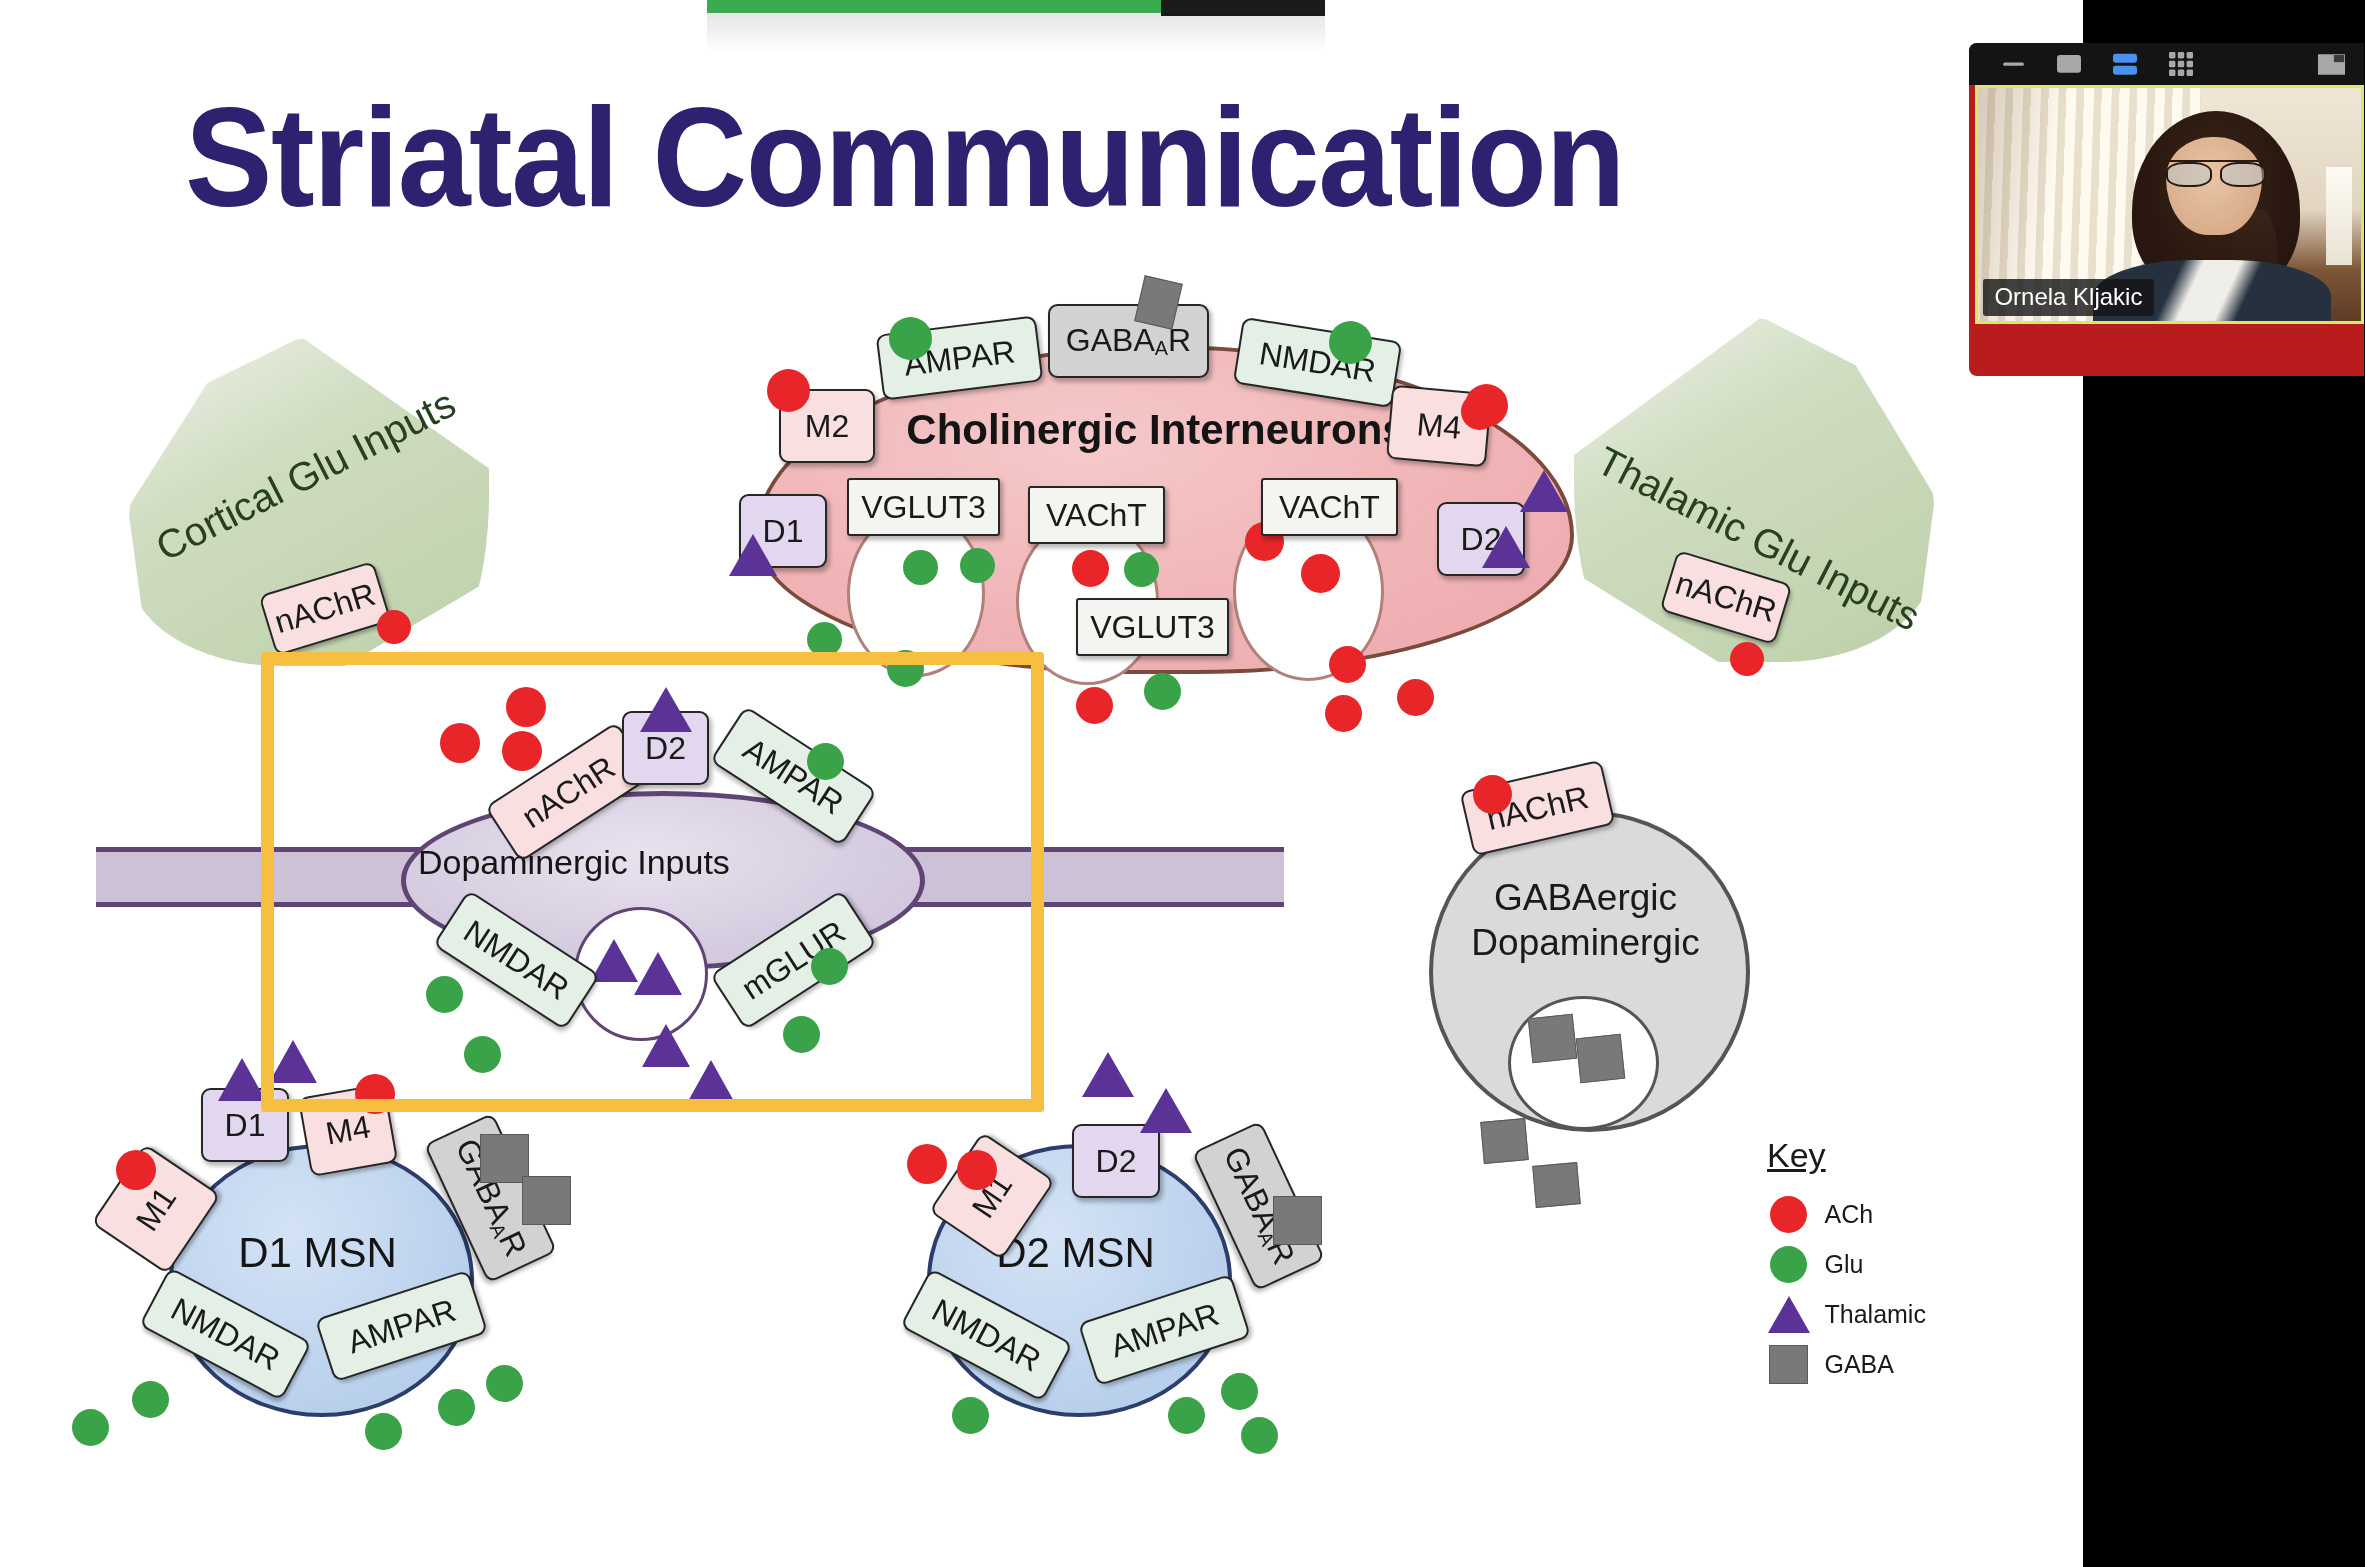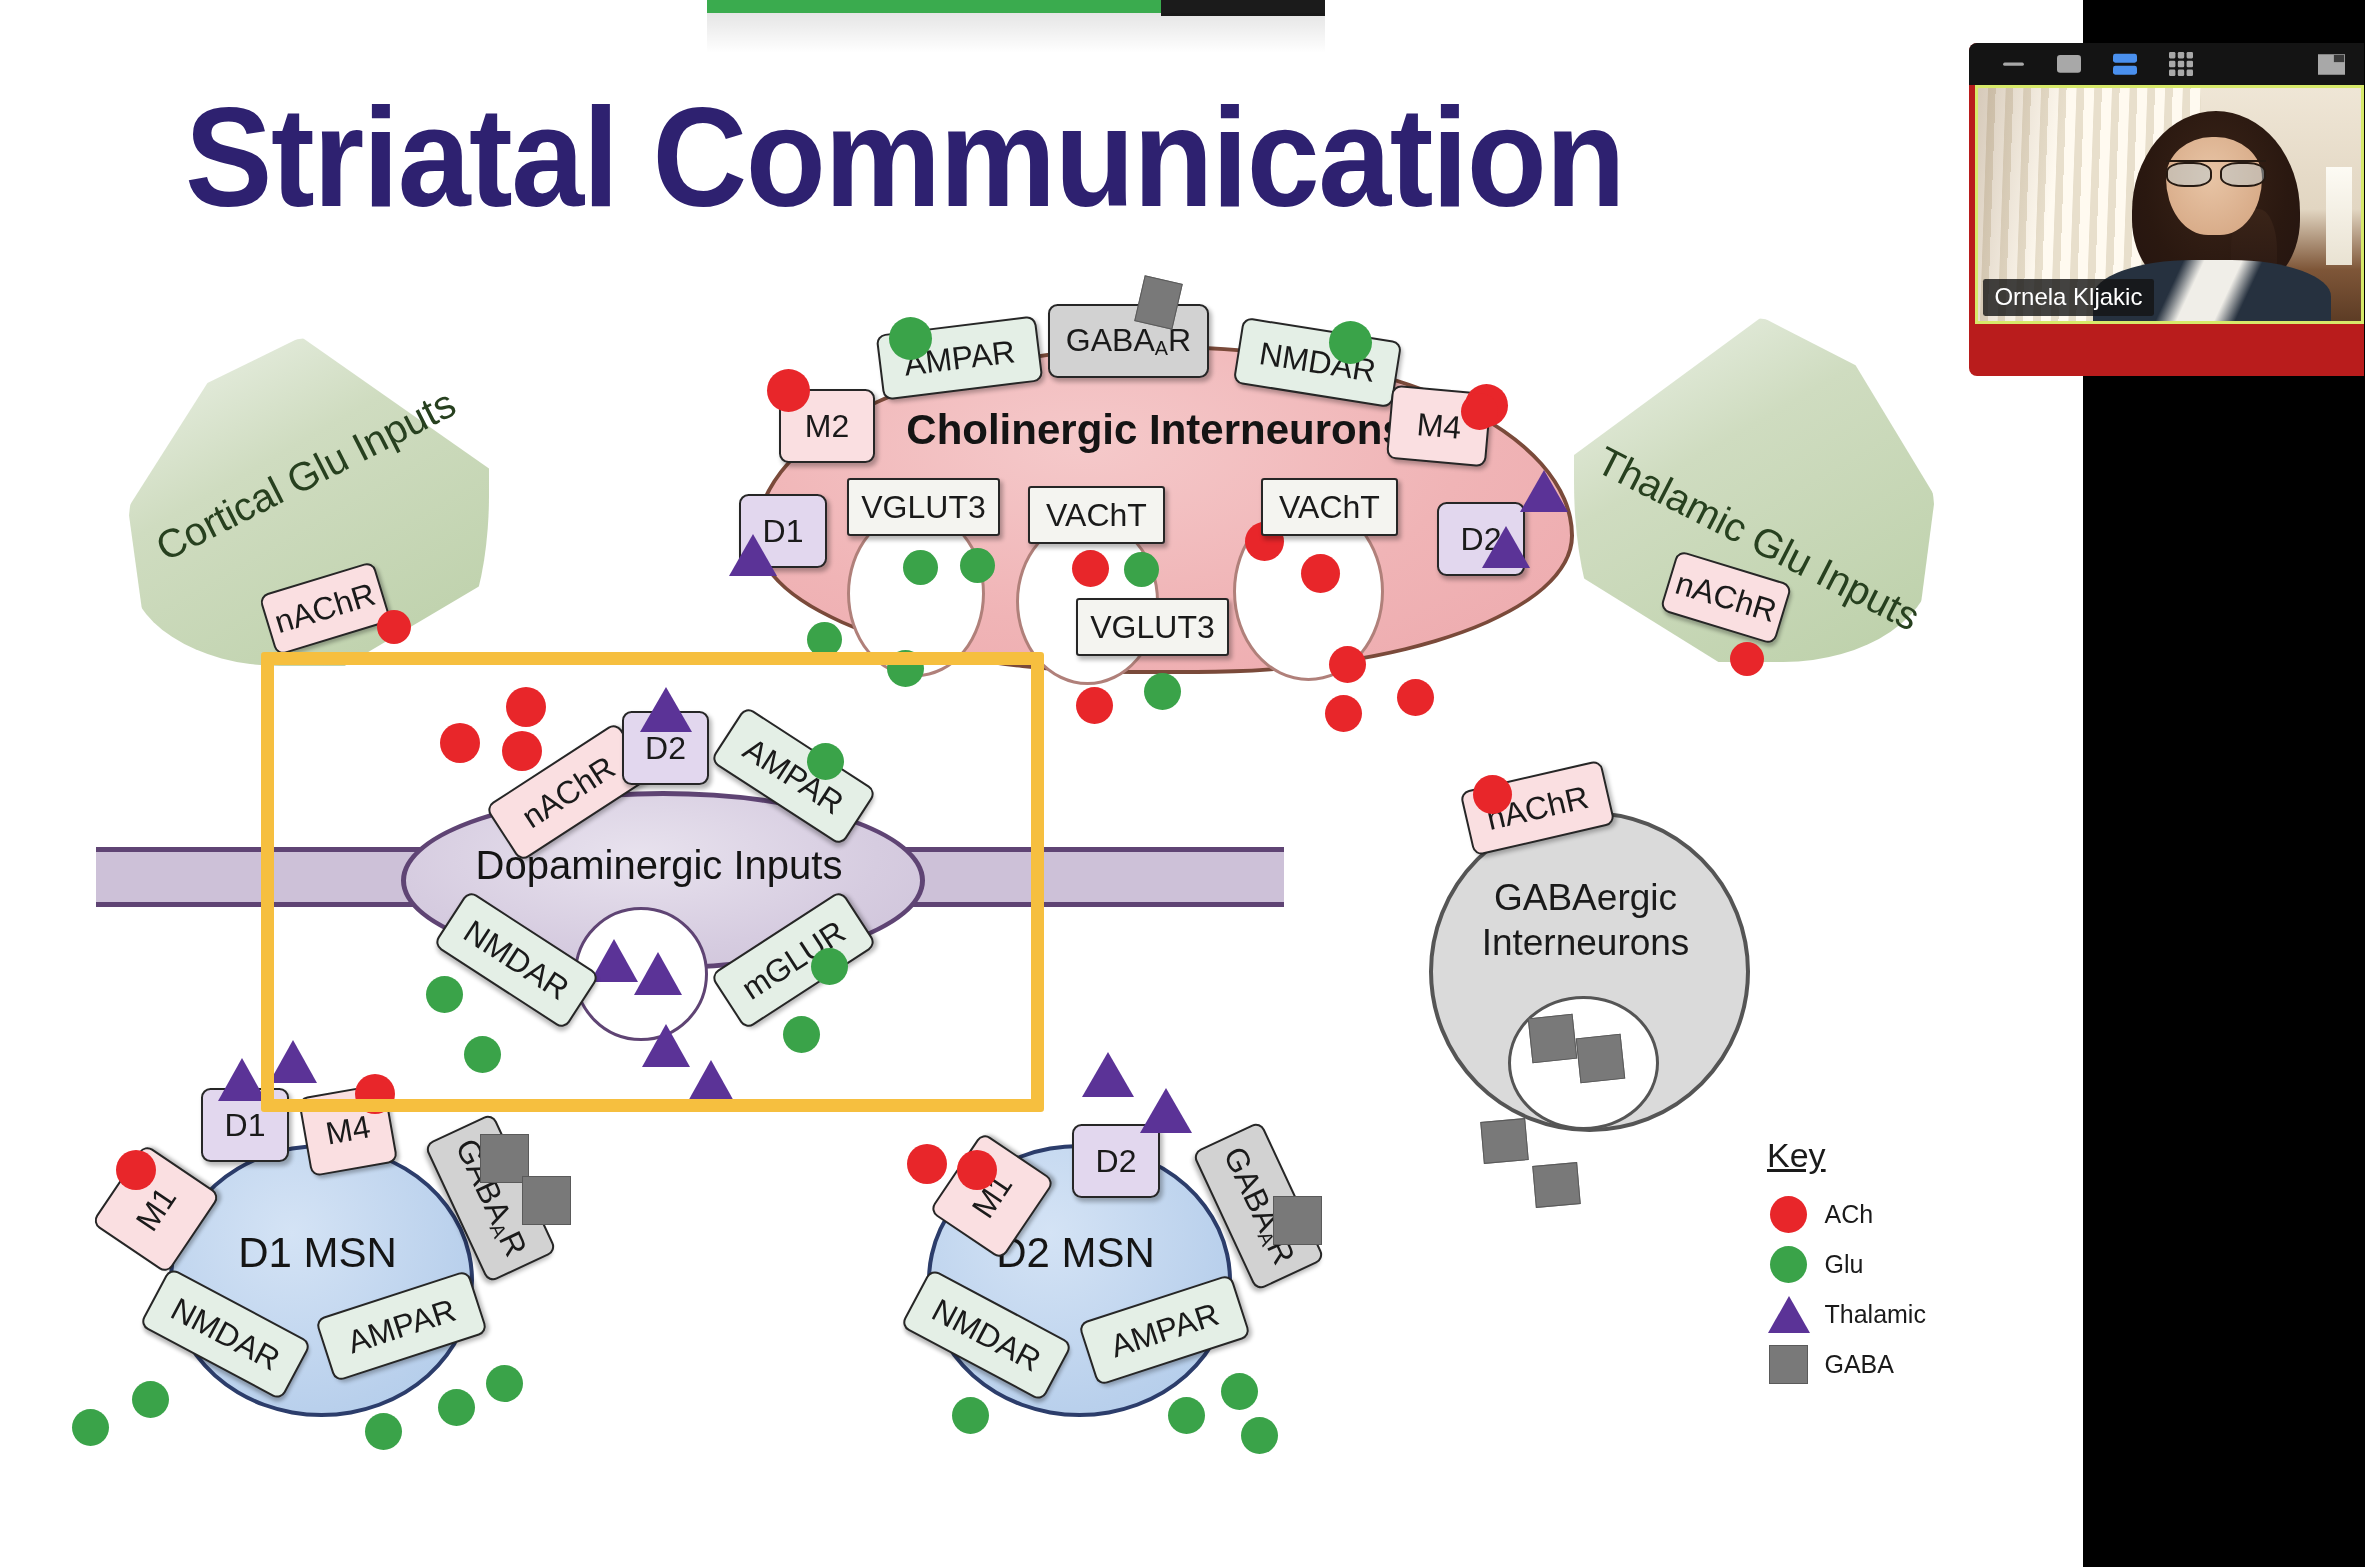--- a/index.html
+++ b/index.html
@@ -70,22 +70,22 @@
        border:4px solid #2c3d6b;}
   .msn-lbl{position:absolute;font-size:42px;color:#151515;text-align:center;}
 
   
   #dopa-band{position:absolute;left:96px;top:847px;width:1188px;height:50px;
        background:#cdc1d8;border-top:5.6px solid #5f4474;border-bottom:5.6px solid #5f4474;}
   #dopa-bulge{position:absolute;left:401px;top:791px;width:514px;height:169px;
        border-radius:50%;
        background:radial-gradient(ellipse at 45% 35%,#e8e2ee 0%,#d6cce0 60%,#cdc1d8 100%);
        border:5.6px solid #5f4474;}
-  #dopa-lbl{position:absolute;left:418px;top:843px;width:482px;text-align:center;
-       font-size:40px;color:#141414;}
+  #dopa-lbl{position:absolute;left:418px;top:843px;width:482px;text-align:left;
+       font-size:34px;color:#141414;}
   #dopa-ves{position:absolute;left:574px;top:907px;width:128px;height:128px;
        background:#fff;border:3.2px solid #5f4474;border-radius:50%;}
 
   
   #highlight{position:absolute;left:261px;top:652px;width:783px;height:460px;
        border:13.7px solid #f6bf3f;box-sizing:border-box;border-radius:3.2px;}
 
   
   #key{position:absolute;left:1767px;top:1136px;width:265px;}
   #key-title{font-size:34px;color:#1a1a1a;text-decoration:underline;margin-bottom:14.5px;}
@@ -232,21 +232,21 @@
   <div class="dot glu" style="left:811px;top:948px;width:37px;height:37px;"></div>
   <div class="dot glu" style="left:783px;top:1016px;width:37px;height:37px;"></div>
   <div class="dot glu" style="left:426px;top:976px;width:37px;height:37px;"></div>
   <div class="dot glu" style="left:464px;top:1036px;width:37px;height:37px;"></div>
   <div class="tri" style="left:642px;top:1024px;border-width:0 24px 43px 24px;"></div>
   <div class="tri" style="left:687px;top:1060px;border-width:0 24px 43px 24px;"></div>
 
   <div id="gaba-cell"></div>
   <div id="gaba-lbl">
     <span>GABAergic</span><br>
-    <span>Interneurons</span>
+    <span>Dopaminergic</span>
   </div>
   <div id="gaba-ves"></div>
   <div class="gaba" style="left:1530px;top:1016px;width:43px;height:43px;transform:rotate(-6deg);"></div>
   <div class="gaba" style="left:1578px;top:1036px;width:43px;height:43px;transform:rotate(-6deg);"></div>
   <div class="tag tag-pink" style="left:1465px;top:775px;width:145px;height:66px;transform:rotate(-13deg);">nAChR</div>
   <div class="dot ach" style="left:1473px;top:775px;width:39px;height:39px;"></div>
   <div class="gaba" style="left:1482px;top:1120px;width:43px;height:40px;transform:rotate(-5deg);"></div>
   <div class="gaba" style="left:1534px;top:1164px;width:43px;height:40px;transform:rotate(-5deg);"></div>
 
   <div class="msn" style="left:169px;top:1144px;width:297px;height:265px;"></div>

